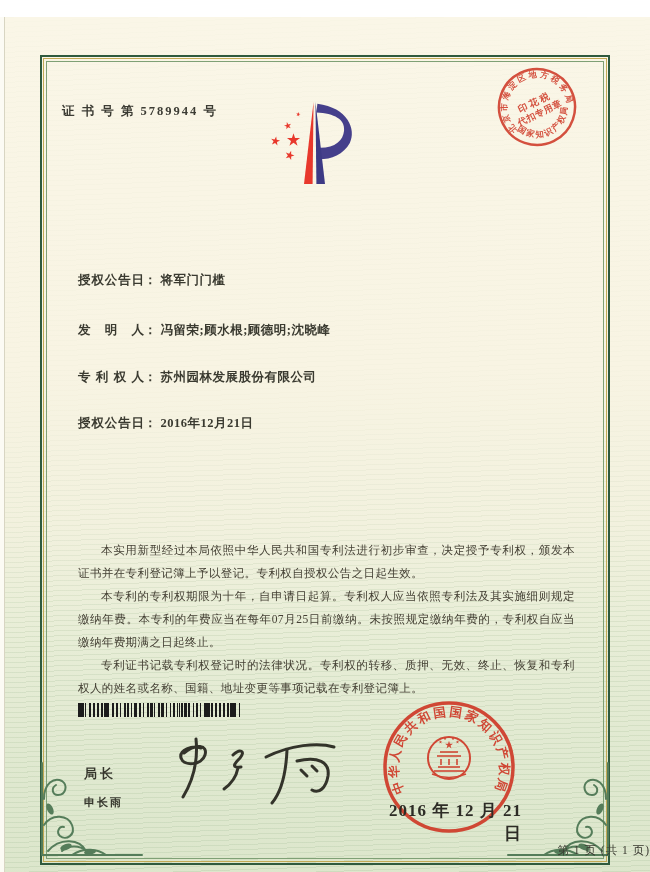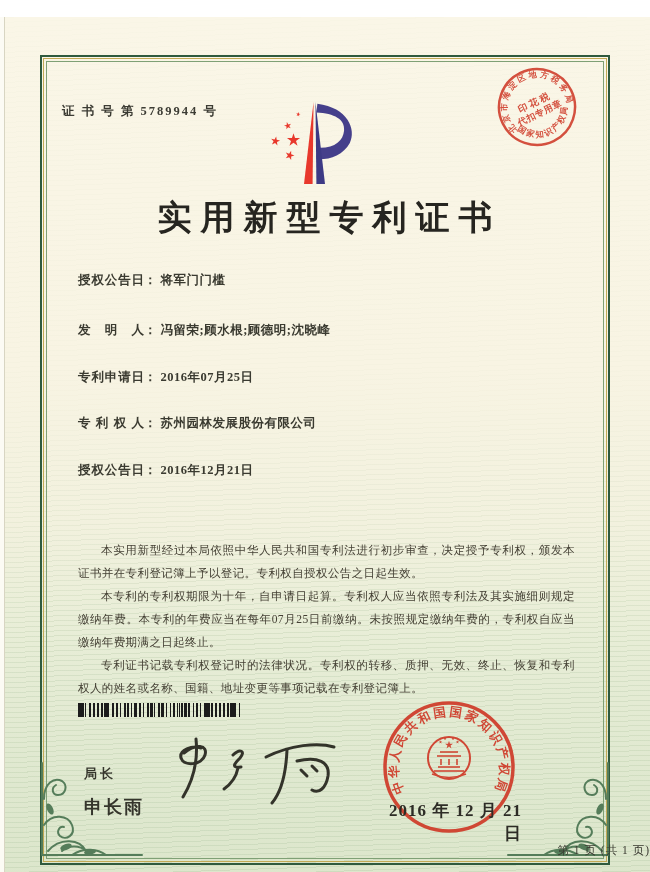--- a/index.html
+++ b/index.html
@@ -43,21 +43,21 @@
   .body-text { position:absolute; left:78px; top:522px; width:497px; font-size:11.5px; color:#433f33; line-height:23px; letter-spacing:0.4px; text-align:justify; }
   .body-text p { text-indent:2em; }
 
   .barcode { position:absolute; left:78px; top:686px; width:163px; height:14px;
     background:
       repeating-linear-gradient(90deg,#1c1c1c 0 1.5px,transparent 1.5px 3px,#1c1c1c 3px 5.5px,transparent 5.5px 7px,#1c1c1c 7px 8px,transparent 8px 11.5px),
       repeating-linear-gradient(90deg,transparent 0 2px,#1c1c1c 2px 3px,transparent 3px 9px);
   }
 
   .signer-title { position:absolute; left:84px; top:748px; font-size:13px; font-weight:bold; color:#35352c; letter-spacing:3px; }
-  .signer-name  { position:absolute; left:84px; top:778px; font-size:18px; font-weight:bold; color:#35352c; letter-spacing:2px; }
+  .signer-name  { position:absolute; left:84px; top:778px; font-size:11px; font-weight:bold; color:#35352c; letter-spacing:2px; }
   .signature { position:absolute; left:170px; top:714px; width:172px; height:85px; }
 
   .issue-seal { position:absolute; left:374px; top:675px; width:150px; height:150px; opacity:0.92; }
   .seal-date { position:absolute; left:380px; top:782px; width:142px; text-align:right; font-size:17px; font-weight:bold; color:#2d2c26; letter-spacing:1px; }
 
   .flourish { position:absolute; width:110px; height:104px; color:#557d5a; }
   .flourish.bl { left:36px; top:742px; }
   .flourish.br { right:36px; top:742px; transform:scaleX(-1); }
 
   .footer { position:absolute; left:0; right:0; top:826px; text-align:right; font-size:11.5px; color:#3a3a31; letter-spacing:1px; }
@@ -105,37 +105,31 @@
     <text font-size="8.2" font-weight="bold" class="seal-red" letter-spacing="2.6">
       <textPath href="#taxTopArc" startOffset="50%" text-anchor="middle">北京市海淀区地方税务局</textPath>
     </text>
     <text x="50" y="48" text-anchor="middle" font-size="9.5" font-weight="bold" class="seal-red" letter-spacing="2.5">印花税</text>
     <text x="50" y="59.5" text-anchor="middle" font-size="9" font-weight="bold" class="seal-red" letter-spacing="0.6">代扣专用章</text>
     <text font-size="8.4" font-weight="bold" class="seal-red" letter-spacing="1.6">
       <textPath href="#taxBottomArc" startOffset="50%" text-anchor="middle">国家知识产权局</textPath>
     </text>
   </svg>
 
-  <div class="title">实用新型专利证书</div>
 
   <div class="fields">
     <div class="field-row">
       <span class="field-label">授权公告日</span>
         <span class="field-colon"></span>
       <span class="field-value">将军门门槛</span>
     </div>
     <div class="field-row">
       <span class="field-label">发明人</span>
         <span class="field-colon"></span>
       <span class="field-value">冯留荣;顾水根;顾德明;沈晓峰</span>
-    </div>
-    <div class="field-row">
-      <span class="field-label">专利申请日</span>
-        <span class="field-colon"></span>
-      <span class="field-value">2016年07月25日</span>
     </div>
     <div class="field-row">
       <span class="field-label">专利权人</span>
         <span class="field-colon"></span>
       <span class="field-value">苏州园林发展股份有限公司</span>
     </div>
     <div class="field-row">
       <span class="field-label">授权公告日</span>
         <span class="field-colon"></span>
       <span class="field-value">2016年12月21日</span>

